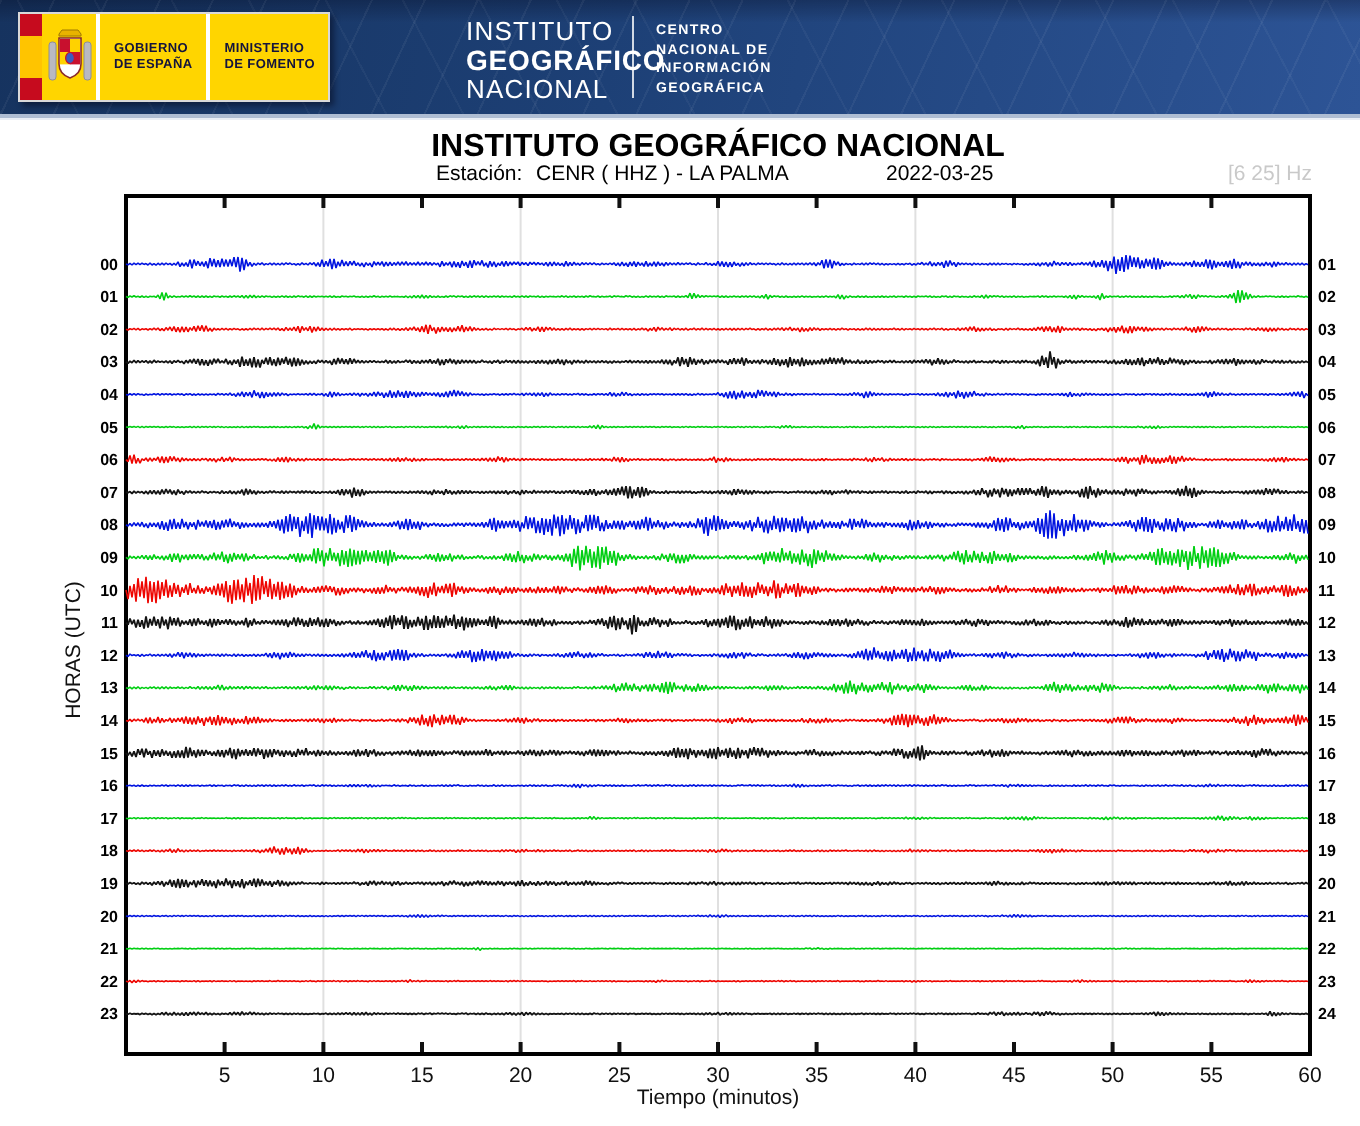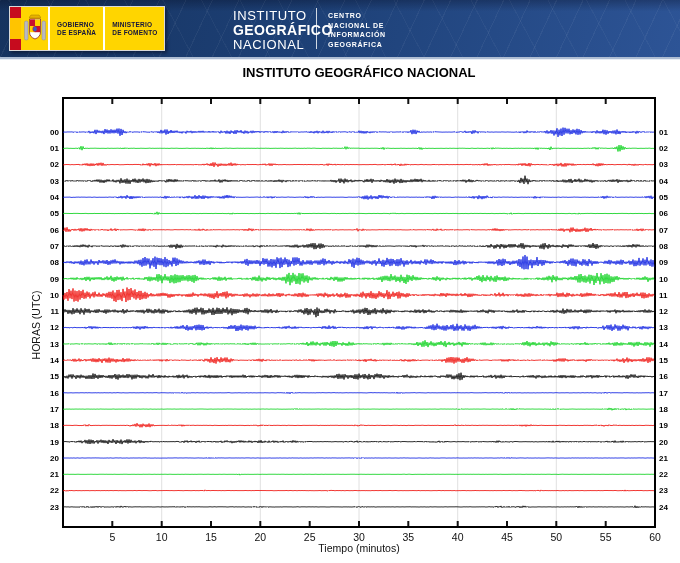--- a/index.html
+++ b/index.html
@@ -34,21 +34,21 @@
   .org-block { position:absolute; left:233px; top:9px; color:#fff; }
   .org-block .o1 { font-size:13px; font-weight:300; letter-spacing:.6px; line-height:14px; }
   .org-block .o2 { font-size:14px; font-weight:bold; letter-spacing:.4px; line-height:15px; }
   .org-block .o3 { font-size:13px; font-weight:300; letter-spacing:.6px; line-height:14px; }
   .org-divider { position:absolute; left:316px; top:8px; width:1px; height:41px; background:rgba(255,255,255,.8); }
   .cnig-block { position:absolute; left:328px; top:11px; color:#fff; }
   .cnig-block .c { font-size:7px; font-weight:bold; letter-spacing:.7px; line-height:9.5px; }
 
   
   .plot-title { position:absolute; left:63px; top:65px; width:592px; text-align:center;
-    font-size:13px; font-weight:bold; color:#000; }
+    font-size:16px; font-weight:bold; color:#000; }
   .station-row { position:absolute; left:0; top:81px; width:680px; height:14px; font-size:10.5px; color:#000; }
   .station-label { position:absolute; left:218px; }
   .station-value { position:absolute; left:268px; }
   .date-value { position:absolute; left:443px; }
   .freq-value { position:absolute; left:594px; width:62px; text-align:right; color:#c9c9c9; }
 
   
   .chart-wrap { position:absolute; left:0; top:95px; width:680px; height:468px; }
   svg text { font-family:"Liberation Sans", sans-serif; }
 </style>
@@ -93,20 +93,26 @@
     <div class="cnig-block">
       <div class="c">CENTRO</div>
       <div class="c">NACIONAL DE</div>
       <div class="c">INFORMACIÓN</div>
       <div class="c">GEOGRÁFICA</div>
     </div>
   </div>
   <div class="header-sep"></div>
 
   <div class="plot-title">INSTITUTO GEOGRÁFICO NACIONAL</div>
+  <div class="station-row">
+    <span class="station-label">Estación:</span>
+    <span class="station-value">CENR ( HHZ ) - LA PALMA</span>
+    <span class="date-value">2022-03-25</span>
+    <span class="freq-value">[6 25] Hz</span>
+  </div>
 
   <div class="chart-wrap">
     <svg id="helicorder" width="680" height="468" viewBox="0 0 680 468">
       <text x="40" y="230" transform="rotate(-90 40 230)" text-anchor="middle" font-size="10.5" fill="#111">HORAS (UTC)</text>
       <text x="359" y="457" text-anchor="middle" font-size="10.5" fill="#111">Tiempo (minutos)</text>
     <line x1="161.7" y1="3" x2="161.7" y2="432" stroke="#e0e0e0" stroke-width="1"></line>
         <line x1="260.3" y1="3" x2="260.3" y2="432" stroke="#e0e0e0" stroke-width="1"></line>
         <line x1="359.0" y1="3" x2="359.0" y2="432" stroke="#e0e0e0" stroke-width="1"></line>
         <line x1="457.7" y1="3" x2="457.7" y2="432" stroke="#e0e0e0" stroke-width="1"></line>
         <line x1="556.3" y1="3" x2="556.3" y2="432" stroke="#e0e0e0" stroke-width="1"></line>

